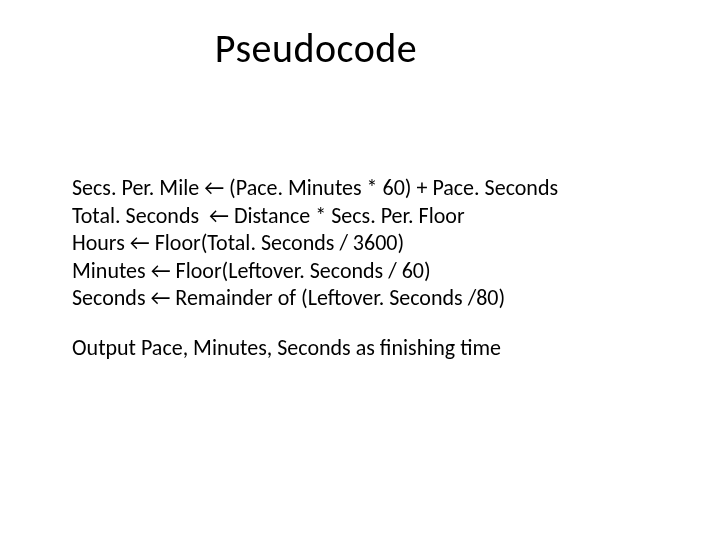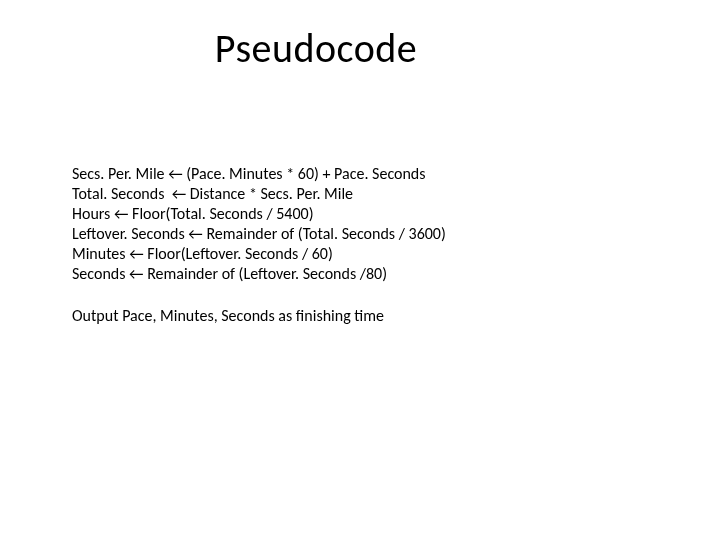--- a/index.html
+++ b/index.html
@@ -22,42 +22,41 @@
     top: 24px;
     left: 0;
     width: 632px;
     text-align: center;
     font-size: 40px;
     font-weight: 400;
     letter-spacing: 0.5px;
   }
   .body {
     position: absolute;
-    top: 164px;
+    top: 174px;
     left: 72px;
     width: 580px;
-    font-size: 16px;
+    font-size: 22px;
     line-height: 1.25;
   }
   .body p {
     margin: 0;
     white-space: pre;
   }
   .gap {
     height: 22px;
   }
 </style>
 </head>
 <body>
 
 <div class="slide">
   <div class="title">Pseudocode</div>
   <div class="body">
     <p>Secs. Per. Mile ← (Pace. Minutes * 60) + Pace. Seconds</p>
-    <p>Total. Seconds  ← Distance * Secs. Per. Mile</p>
-    <p>Hours ← Floor(Total. Seconds / 5400)</p>
-    <p>Leftover. Seconds ← Remainder of (Total. Seconds / 3600)</p>
+    <p>Total. Seconds  ← Distance * Secs. Per. Floor</p>
+    <p>Hours ← Floor(Total. Seconds / 3600)</p>
     <p>Minutes ← Floor(Leftover. Seconds / 60)</p>
     <p>Seconds ← Remainder of (Leftover. Seconds /80)</p>
     <div class="gap"></div>
     <p>Output Pace, Minutes, Seconds as finishing time</p>
   </div>
 </div>
 
 </body></html>

